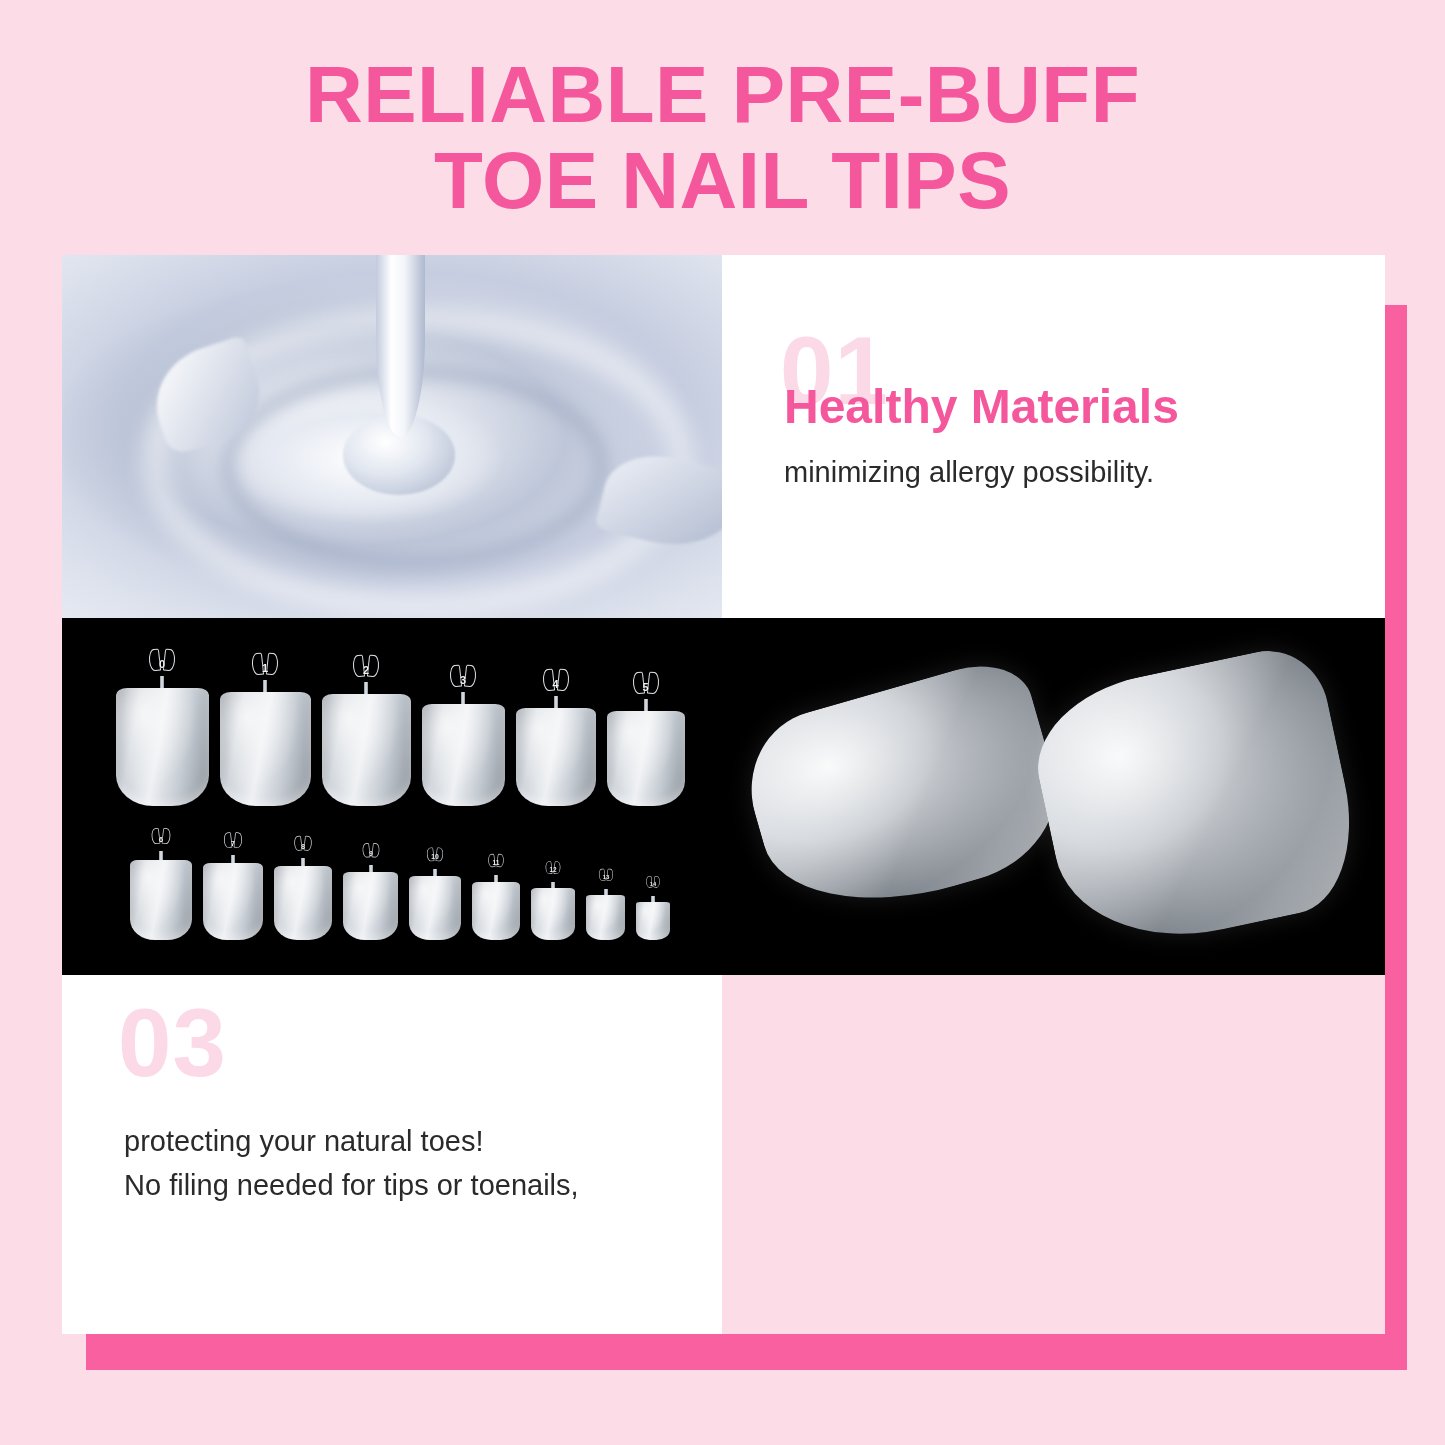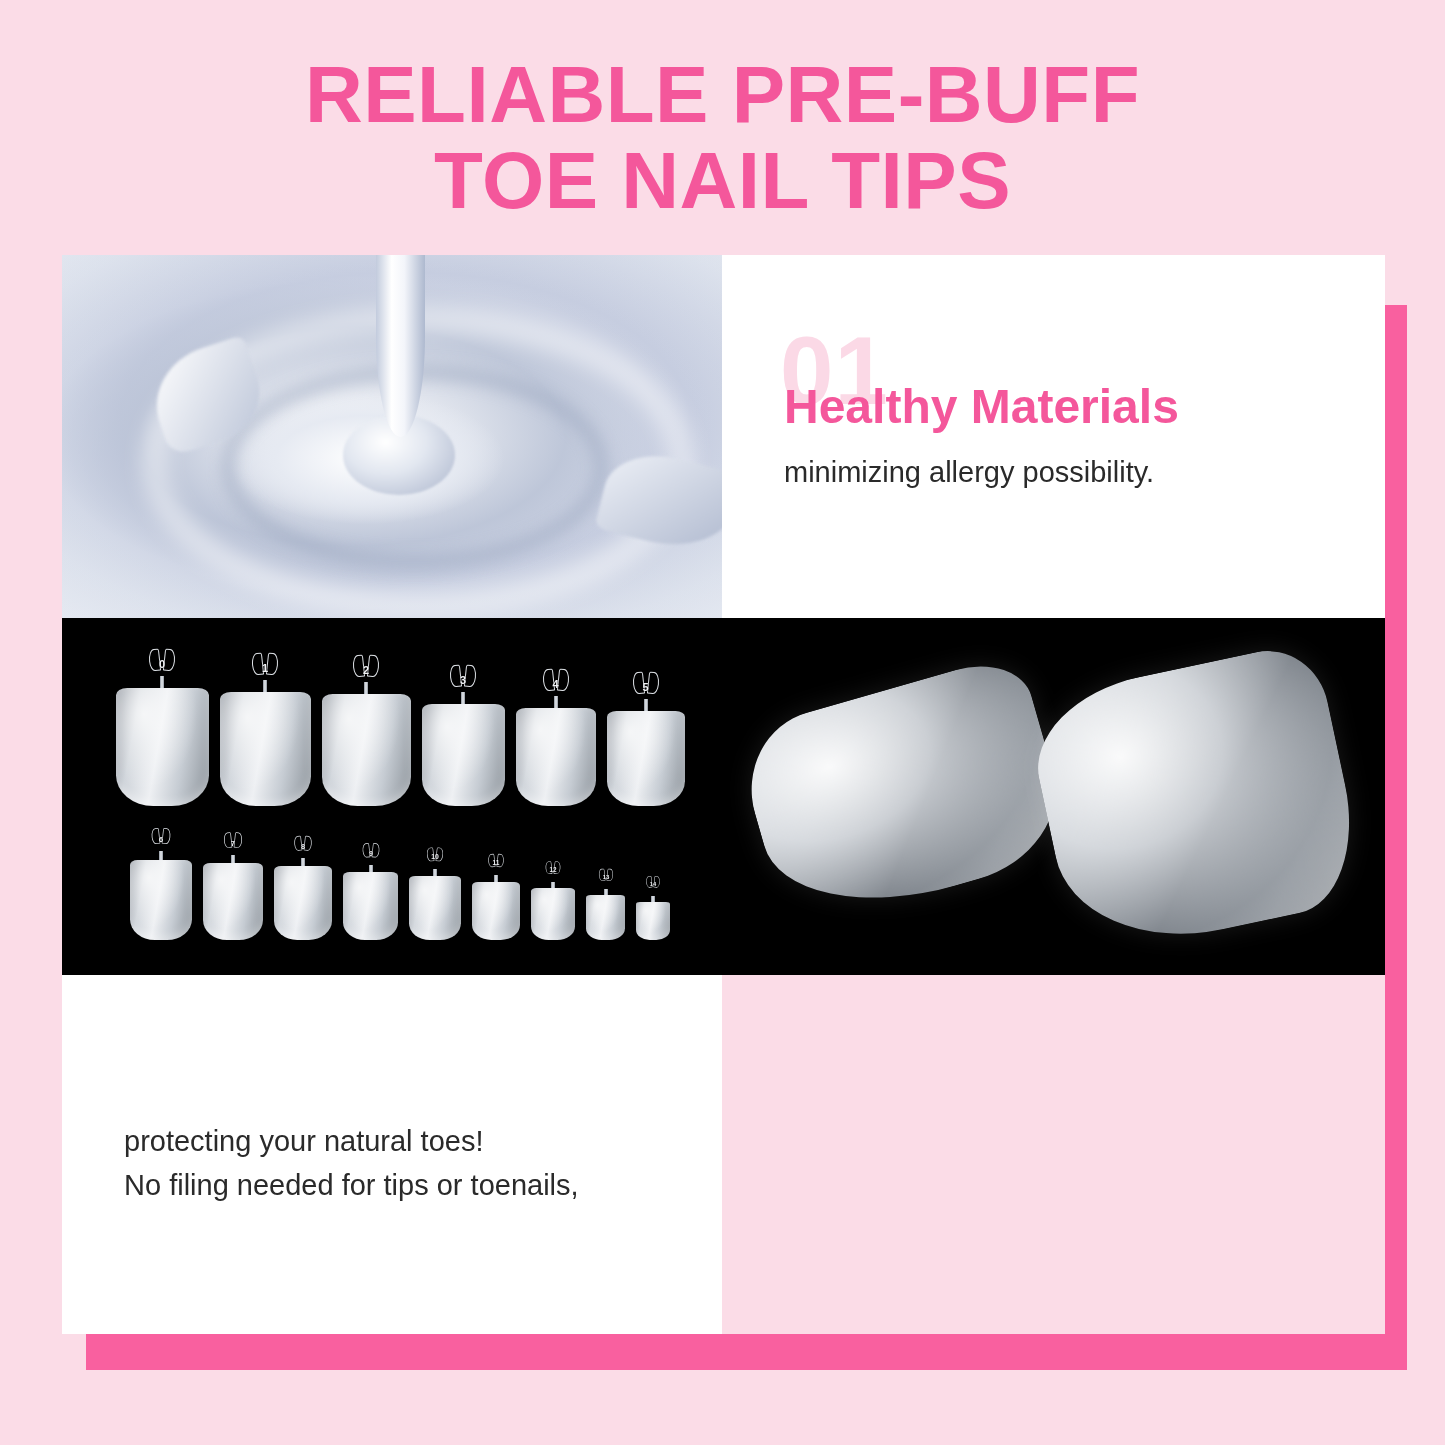--- a/index.html
+++ b/index.html
@@ -436,20 +436,21 @@
   <div class="cell black">
     <div class="matte-stage">
       <div class="matte-tip matte-a"></div>
       <div class="matte-tip matte-b"></div>
     </div>
 
   </div>
 
   <div class="cell white">
     <div class="feature right-side">
+      <div class="num-badge badge-03">03</div>
       <div class="feature-title">
       </div>
       <div class="feature-desc">
         <div>protecting your natural toes!</div>
         <div>No filing needed for tips or toenails,</div>
       </div>
     </div>
   </div>
 
 </div>

